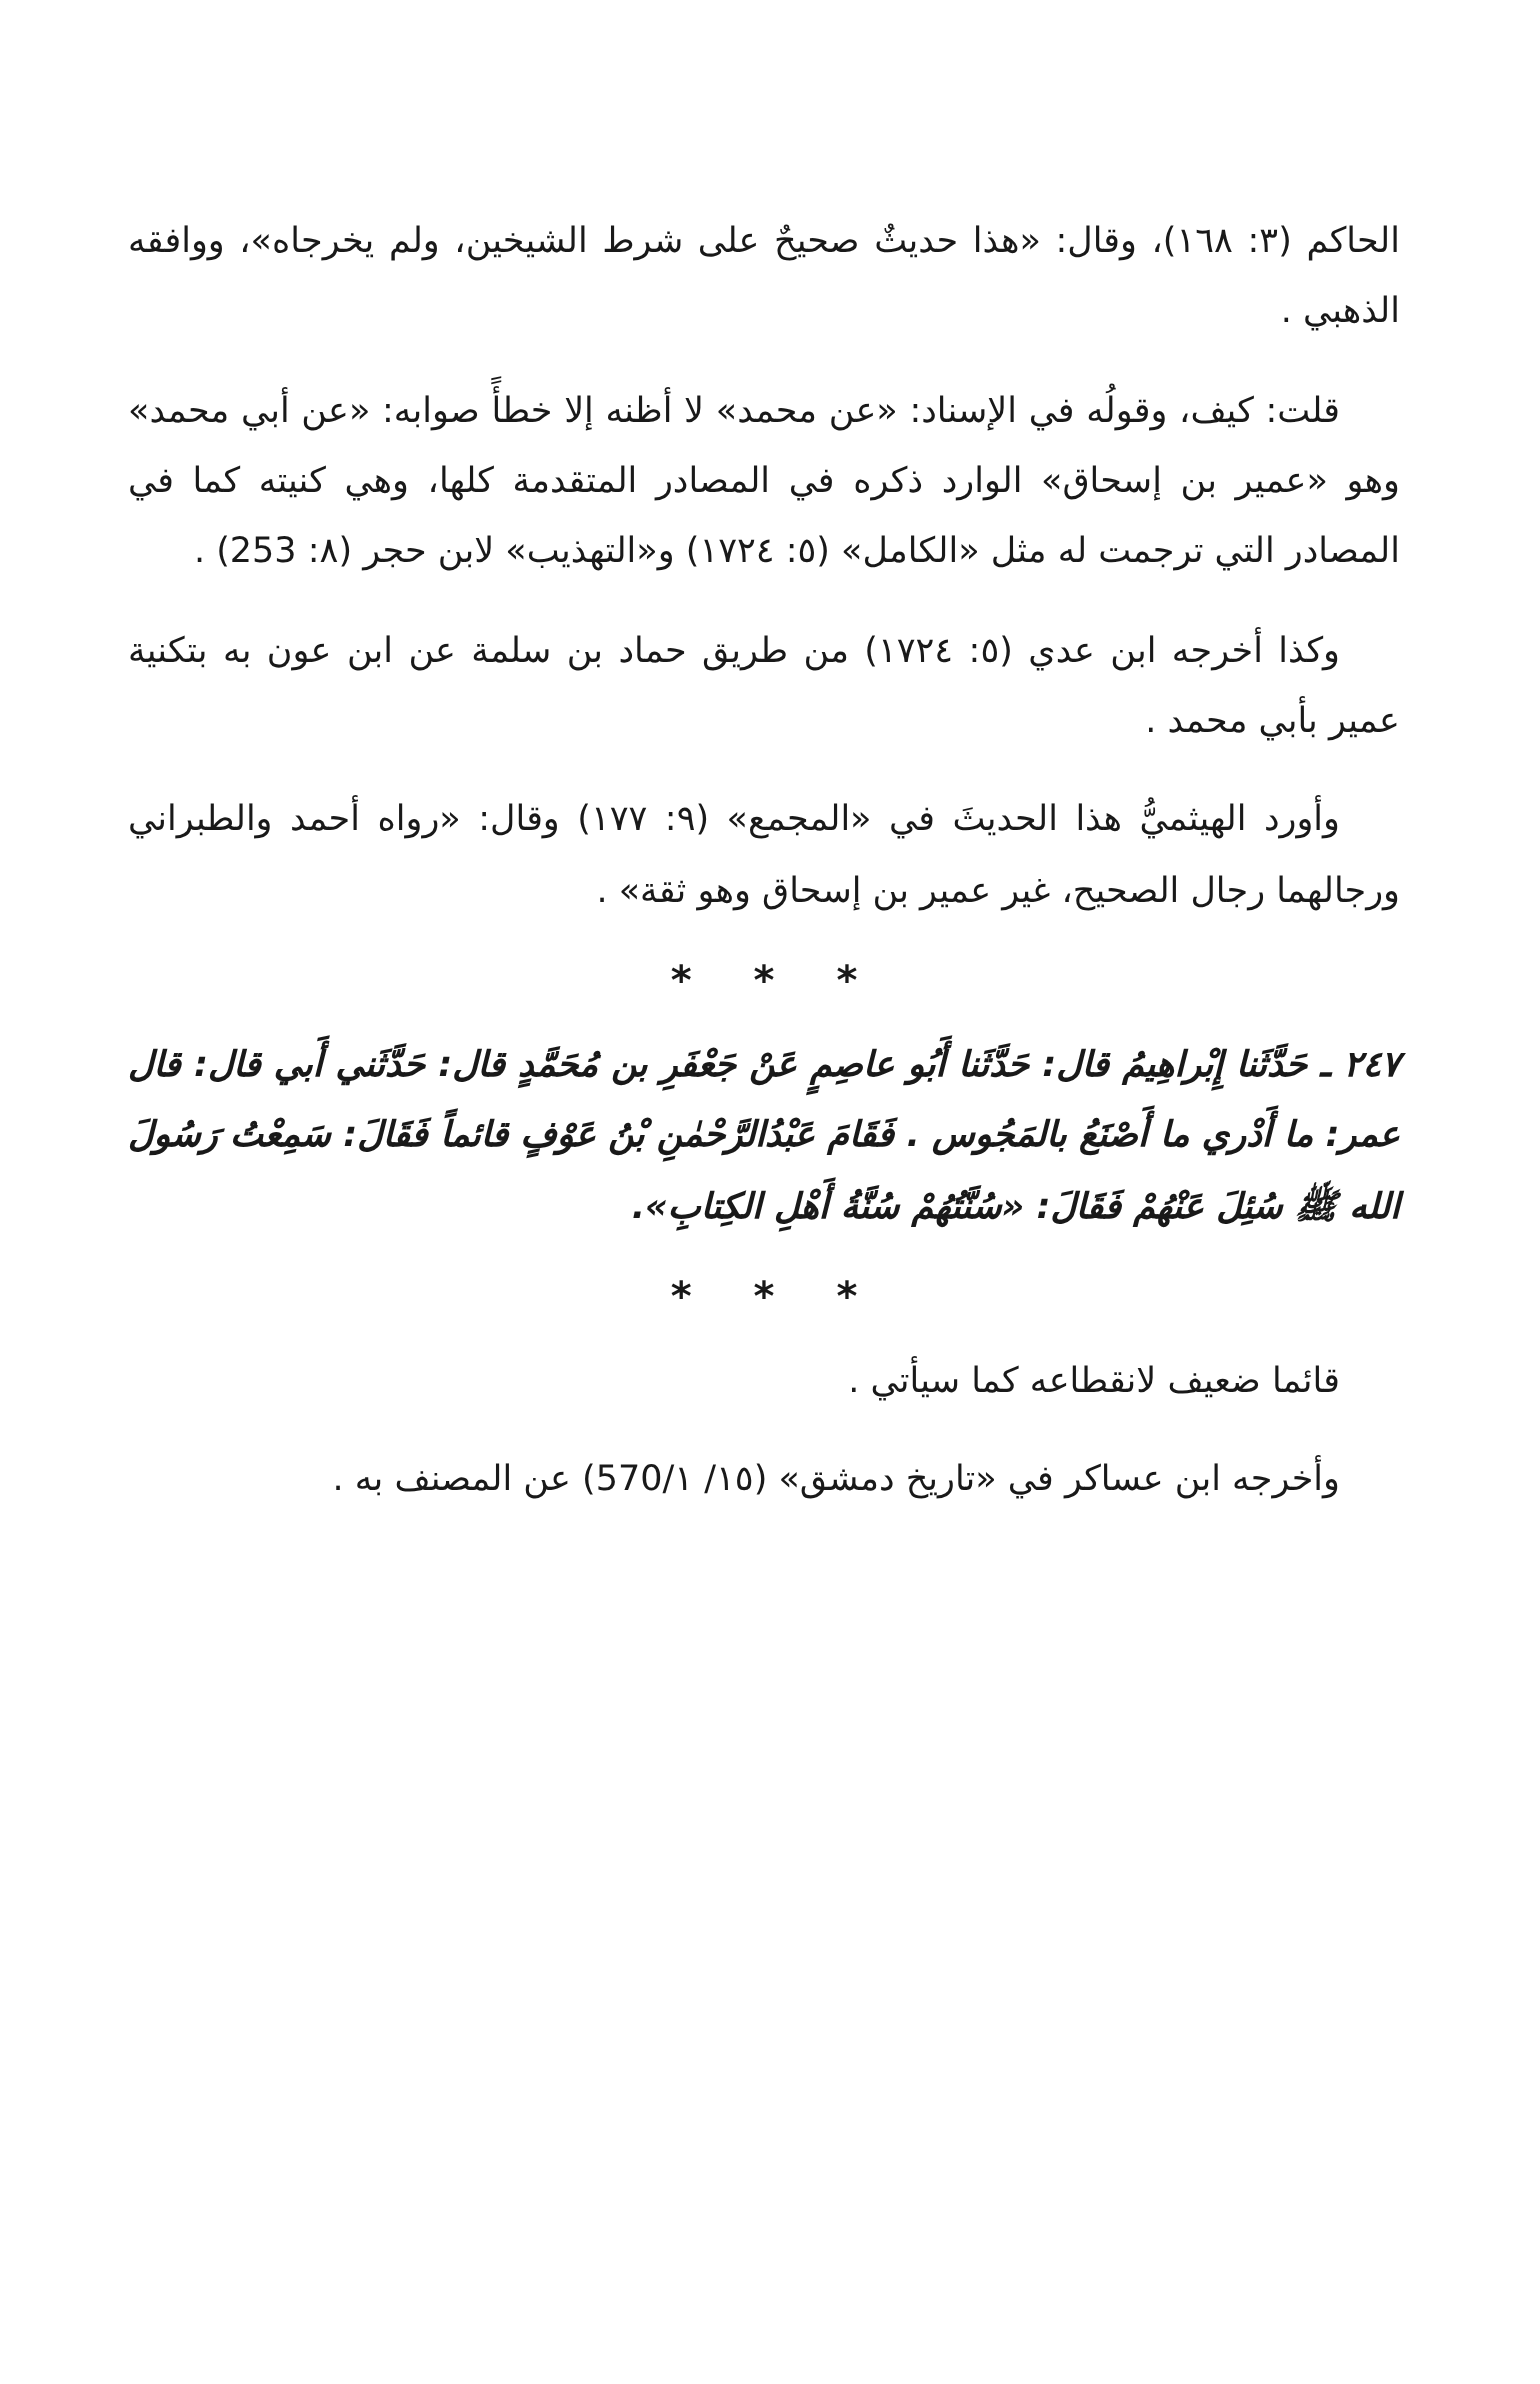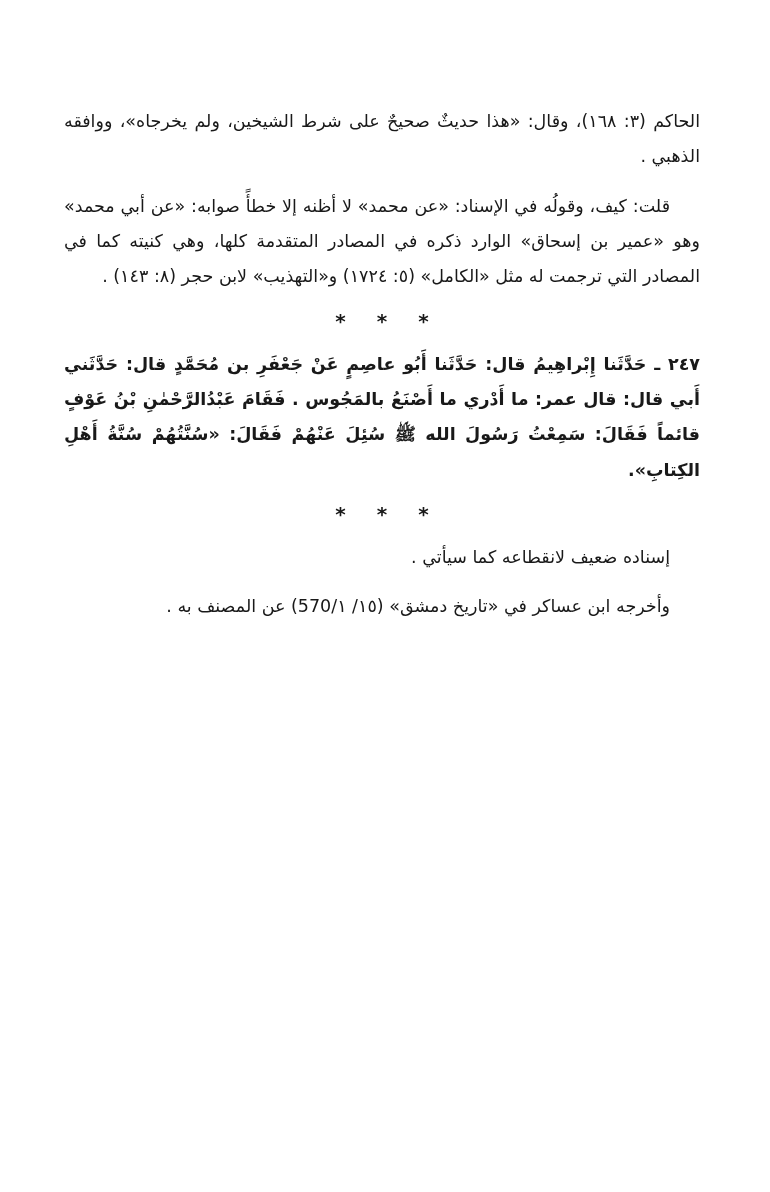--- a/index.html
+++ b/index.html
@@ -32,20 +32,21 @@
     text-align: center;
     font-weight: bold;
     font-size: 20px;
     word-spacing: 24px;
     margin: 8px 0 14px 0;
     color: #191919;
   }
   .hadith {
     font-weight: bold;
     font-size: 18px;
+    font-style: italic;
   }
   .hadith .hadith-number {
     font-weight: bold;
   }
   .page-number {
     position: absolute;
     top: 1058px;
     left: 0;
     width: 100%;
     text-align: center;
@@ -55,35 +56,37 @@
 </style>
 </head>
 <body>
 
 <div class="page">
 
   <div class="text-block">
 
     <p>الحاكم (٣: ١٦٨)، وقال: «هذا حديثٌ صحيحٌ على شرط الشيخين، ولم يخرجاه»، ووافقه الذهبي .</p>
 
-    <p class="indent">قلت: كيف، وقولُه في الإسناد: «عن محمد» لا أظنه إلا خطأً صوابه: «عن أبي محمد» وهو «عمير بن إسحاق» الوارد ذكره في المصادر المتقدمة كلها، وهي كنيته كما في المصادر التي ترجمت له مثل «الكامل» (٥: ١٧٢٤) و«التهذيب» لابن حجر (٨: ١٤٣) .</p>
+    <p class="indent">قلت: كيف، وقولُه في الإسناد: «عن محمد» لا أظنه إلا خطأً صوابه: «عن أبي محمد» وهو «عمير بن إسحاق» الوارد ذكره في المصادر المتقدمة كلها، وهي كنيته كما في المصادر التي ترجمت له مثل «الكامل» (٥: ١٧٢٤) و«التهذيب» لابن حجر (٨: 253) .</p>
+
+    <p class="indent">وكذا أخرجه ابن عدي (٥: ١٧٢٤) من طريق حماد بن سلمة عن ابن عون به بتكنية عمير بأبي محمد .</p>
 
 
-
+    <p class="indent">وأورد الهيثميُّ هذا الحديثَ في «المجمع» (٩: ١٧٧) وقال: «رواه أحمد والطبراني ورجالهما رجال الصحيح، غير عمير بن إسحاق وهو ثقة» .</p>
 
     <div class="separator">* * *</div>
 
     <p class="hadith">
       <span class="hadith-number">٢٤٧ ـ</span>
       <span>حَدَّثَنا إِبْراهِيمُ قال: حَدَّثَنا أَبُو عاصِمٍ عَنْ جَعْفَرِ بن مُحَمَّدٍ قال: حَدَّثَني أَبي قال: قال عمر: ما أَدْري ما أَصْنَعُ بالمَجُوس . فَقَامَ عَبْدُالرَّحْمٰنِ بْنُ عَوْفٍ قائماً فَقَالَ: سَمِعْتُ رَسُولَ الله ﷺ سُئِلَ عَنْهُمْ فَقَالَ: «سُنَّتُهُمْ سُنَّةُ أَهْلِ الكِتابِ».</span>
     </p>
 
     <div class="separator">* * *</div>
 
-    <p class="indent">إسناده ضعيف لانقطاعه كما سيأتي .</p>
+    <p class="indent">قائما ضعيف لانقطاعه كما سيأتي .</p>
 
     <p class="indent">وأخرجه ابن عساكر في «تاريخ دمشق» (١٥/ 570/١) عن المصنف به .</p>
 
 
 
   </div>
 
   <div class="page-number">675</div>
 
 </div>

